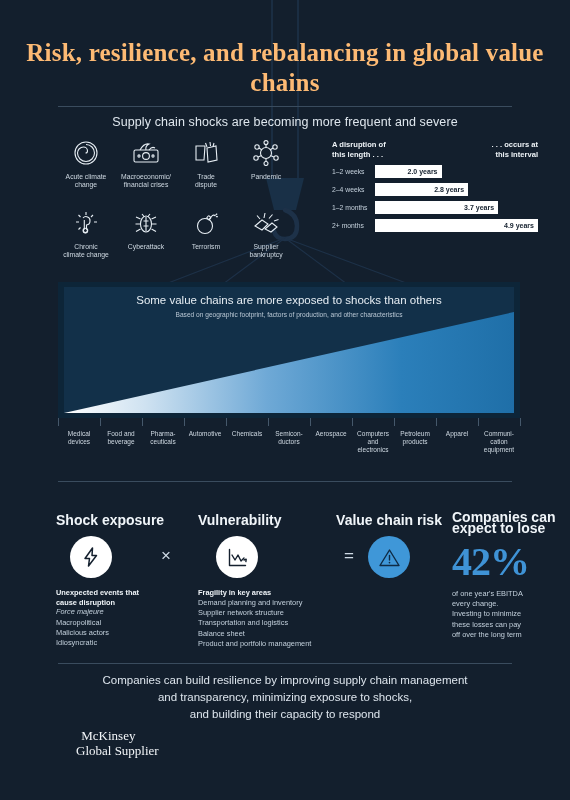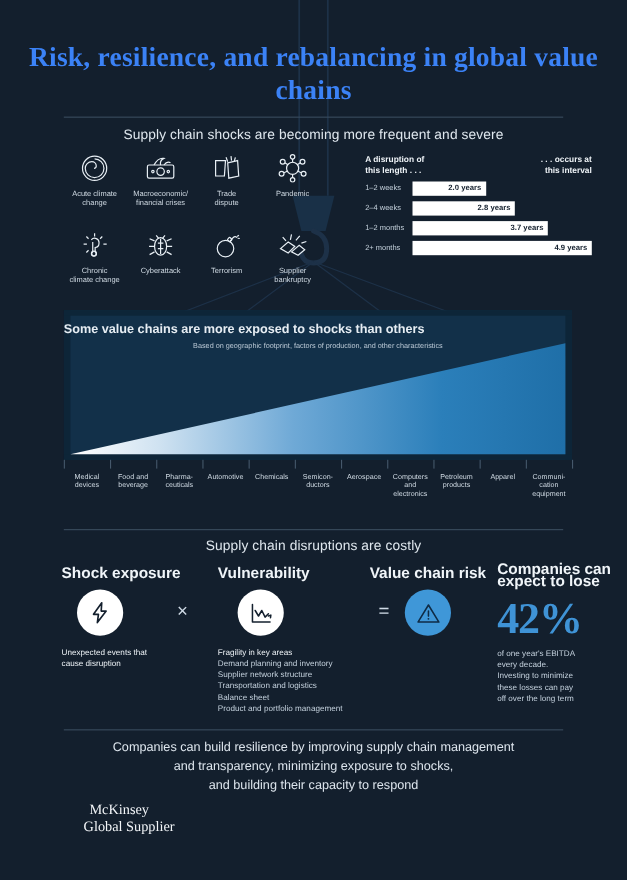--- a/index.html
+++ b/index.html
@@ -12,21 +12,21 @@
   }
   .page{position:absolute;inset:0;}
 
   
   .bgart{position:absolute;left:0;top:0;width:570px;height:290px;pointer-events:none;}
 
   
   .title{
     position:absolute;left:0;right:0;top:38px;text-align:center;
     font-family:"Liberation Serif",serif;
-    font-size:25px;line-height:30px;font-weight:700;color:#3b82f6;
+    font-size:25px;line-height:30px;font-weight:700;color:#fdba74;
     letter-spacing:.2px;
   }
   .rule{position:absolute;height:1px;background:#3a4c5e;}
   #rule1{left:58px;right:58px;top:106px;}
   #rule2{left:58px;right:58px;top:481px;}
   #rule3{left:58px;right:58px;top:663px;}
 
   .section-head{
     position:absolute;left:0;right:0;text-align:center;
     font-size:12.5px;color:#dfe7ee;letter-spacing:.1px;
@@ -46,39 +46,39 @@
   .freq-heads{position:relative;height:25px;}
   .freq-h-l{position:absolute;left:0;top:0;font-size:7.6px;font-weight:bold;line-height:10px;color:#eef3f7;white-space:pre-line;}
   .freq-h-r{position:absolute;right:0;top:0;text-align:right;font-size:7.6px;font-weight:bold;line-height:10px;color:#eef3f7;white-space:pre-line;}
   .freq-row{display:flex;align-items:center;height:13px;margin-bottom:5px;}
   .freq-cat{width:43px;font-size:6.8px;color:#c5d1dc;}
   .freq-bar{height:13px;background:#ffffff;position:relative;}
   .freq-val{position:absolute;right:4px;top:0;line-height:13px;font-size:7px;font-weight:bold;color:#14202e;white-space:nowrap;}
 
   
   .panel{position:absolute;left:58px;top:282px;width:462px;height:136px;}
-  .panel-title{position:absolute;left:0;right:0;top:12px;text-align:left;font-size:11.5px;color:#e6edf3;font-weight:bold;}
+  .panel-title{position:absolute;left:0;right:0;top:12px;text-align:center;font-size:11.5px;color:#e6edf3;}
   .panel-sub{position:absolute;left:0;right:0;top:29px;text-align:center;font-size:6.6px;color:#b9c7d4;}
 
   .axis{position:absolute;left:58px;top:418px;width:462px;}
   .ticks{position:relative;height:8px;}
   .tick{position:absolute;top:0;width:1px;height:8px;background:#45586b;}
   .cats{display:flex;}
   .cat{font-size:6.5px;line-height:8px;text-align:center;color:#cfd9e2;padding-top:4px;white-space:pre-line;}
   .exposed-row{position:absolute;left:58px;right:58px;top:461px;display:flex;justify-content:space-between;
     font-size:8px;font-weight:bold;color:#eef3f7;}
 
   
   .formula{position:absolute;left:56px;top:512px;width:458px;}
   .col{position:absolute;top:0;}
   .col-title{font-size:14px;font-weight:bold;color:#f0f5f9;margin-bottom:8px;}
   .circle{width:42px;height:42px;border-radius:50%;background:#ffffff;display:flex;align-items:center;justify-content:center;}
   .circle.blue{background:#3f97d8;}
   .op{position:absolute;font-size:17px;color:#cfdae5;font-weight:300;}
-  .body-b{font-size:7.4px;font-weight:normal;color:#eef3f7;line-height:9.6px;margin-top:10px;white-space:pre-line;}
+  .body-b{font-size:7.4px;font-weight:bold;color:#eef3f7;line-height:9.6px;margin-top:10px;white-space:pre-line;}
   .body-l{font-size:7.4px;color:#c3d0dc;line-height:10.4px;}
   .body-l.ital{font-style:italic;}
 
   .pct{font-family:"Liberation Serif",serif;font-size:40px;line-height:40px;font-weight:700;color:#3f93d6;letter-spacing:-1px;}
   .pct-note{font-size:7.4px;color:#c3d0dc;line-height:10.2px;margin-top:7px;white-space:pre-line;}
 
   
   .closing{position:absolute;left:0;right:0;top:672px;text-align:center;
     font-size:11.5px;line-height:17px;color:#dde5ed;white-space:pre-line;}
   .logo{position:absolute;left:58px;top:729px;font-family:"Liberation Serif",serif;color:#f2f5f8;text-align:center;}
@@ -302,33 +302,38 @@
         <div class="cat" style="width: 42px;">Petroleum
 products</div>
         <div class="cat" style="width: 42px;">Apparel</div>
         <div class="cat" style="width: 42px;">Communi-
 cation
 equipment</div>
       </div>
   </div>
 
   <div class="rule" id="rule2"></div>
-  <div class="section-head" id="sh2">Supply chain disruptions are costly</div>
 
   <div class="formula">
 
     <div class="col" style="left:0;width:125px;">
       <div class="col-title">Shock exposure</div>
       <div class="circle" style="margin-left:14px;">
         <svg width="22" height="22" viewBox="0 0 22 22" fill="none" stroke="#14202e" stroke-width="1.5" stroke-linejoin="round">
           <path d="M12.5 2 L5 12.5 h4.5 L8.5 20 L16.5 9.5 H12 z"></path>
         </svg>
       </div>
       <div class="body-b">Unexpected events that
 cause disruption</div>
+      <div>
+        <div class="body-l ital">Force majeure</div>
+        <div class="body-l">Macropolitical</div>
+        <div class="body-l">Malicious actors</div>
+        <div class="body-l">Idiosyncratic</div>
+      </div>
     </div>
 
     <div class="op" style="left:105px;top:34px;">×</div>
 
     <div class="col" style="left:142px;width:152px;">
       <div class="col-title">Vulnerability</div>
       <div class="circle" style="margin-left:18px;">
         <svg width="23" height="23" viewBox="0 0 23 23" fill="none" stroke="#14202e" stroke-width="1.4" stroke-linejoin="round" stroke-linecap="round">
           <path d="M3.5 3.5 v16 h16"></path>
           <path d="M6 9 l3 5 l3 -5 l3 6 l3 -3"></path>
@@ -356,21 +361,21 @@
           <circle cx="11.5" cy="16.6" r="0.85" fill="#0f2b45" stroke="none"></circle>
         </svg>
       </div>
     </div>
 
     <div class="col" style="left:396px;width:112px;">
       <div class="col-title" style="white-space:pre-line;line-height:11px;">Companies can
 expect to lose</div>
       <div class="pct" style="margin-top:6px;">42%</div>
       <div class="pct-note">of one year's EBITDA
-every  decade.
+every  change.
 Investing to minimize
 these losses can pay
 off over the long term</div>
     </div>
 
   </div>
 
   <div class="rule" id="rule3"></div>
   <div class="closing">Companies can build resilience by improving supply chain management
 and transparency, minimizing exposure to shocks,

